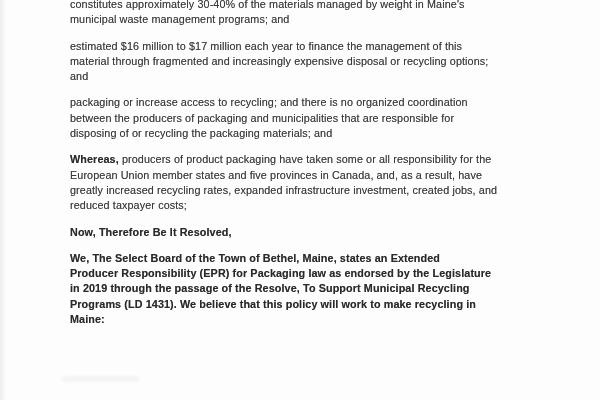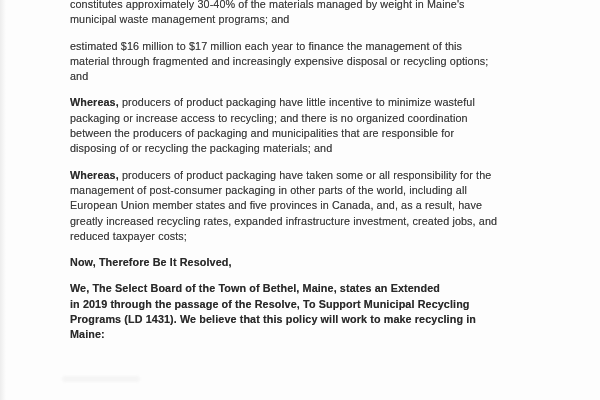--- a/index.html
+++ b/index.html
@@ -79,37 +79,36 @@
       <div class="para">
         <div class="line">constitutes approximately 30-40% of the materials managed by weight in Maine's</div>
         <div class="line">municipal waste management programs; and</div>
       </div>
       <div class="para">
         <div class="line">estimated $16 million to $17 million each year to finance the management of this</div>
         <div class="line">material through fragmented and increasingly expensive disposal or recycling options;</div>
         <div class="line">and</div>
       </div>
       <div class="para">
-        <div class="line"><b class="lead">Whereas,</b> producers of product packaging have little incentive to minimize wasteful</div>
         <div class="line">packaging or increase access to recycling; and there is no organized coordination</div>
         <div class="line">between the producers of packaging and municipalities that are responsible for</div>
         <div class="line">disposing of or recycling the packaging materials; and</div>
       </div>
       <div class="para">
         <div class="line"><b class="lead">Whereas,</b> producers of product packaging have taken some or all responsibility for the</div>
-        <div class="line">management of post-consumer packaging in other parts of the world, including all</div>
         <div class="line">European Union member states and five provinces in Canada, and, as a result, have</div>
         <div class="line">greatly increased recycling rates, expanded infrastructure investment, created jobs, and</div>
         <div class="line">reduced taxpayer costs;</div>
       </div>
       <div class="para bold">
         <div class="line">Now, Therefore Be It Resolved,</div>
       </div>
       <div class="para bold">
         <div class="line">We, The Select Board of the Town of Bethel, Maine, states an Extended</div>
+        <div class="line">Producer Responsibility (EPR) for Packaging law as endorsed by the Legislature</div>
         <div class="line">in 2019 through the passage of the Resolve, To Support Municipal Recycling</div>
         <div class="line">Programs (LD 1431). We believe that this policy will work to make recycling in</div>
         <div class="line">Maine:</div>
       </div>
     </div>
   <div class="smudge"></div>
   <div class="right-strip"></div>
   <div class="page-edge"></div>
 </div>
 

